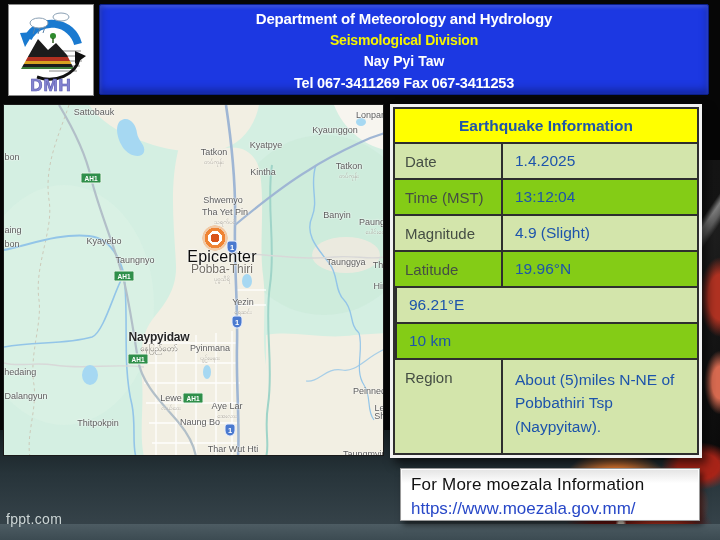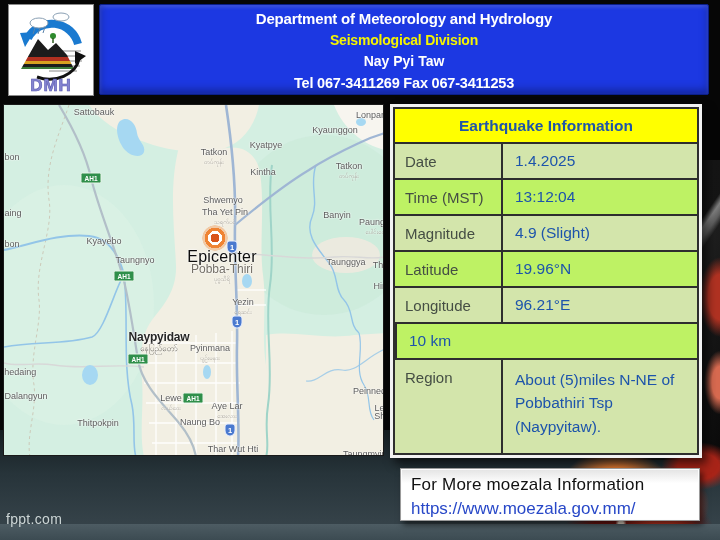--- a/index.html
+++ b/index.html
@@ -77,21 +77,21 @@
   
   .eq-card { left:390px; top:104px; width:312px; height:354px; background:#f2f2f2;
     padding:3px; box-shadow:5px 6px 9px rgba(0,0,0,.6); }
   .eq-table { width:100%; height:100%; border:2px solid #2e2e2e; display:flex;
     flex-direction:column; }
   .eq-title { height:33px; background:#ffff00; display:flex; align-items:center;
     justify-content:center; color:#1f55a8; font-weight:bold; font-size:15.5px; }
   .eq-row { display:flex; border-top:2px solid #2e2e2e; height:36px; }
   .eq-row.tall { flex:1; height:auto; }
   .eq-row.shade-a { background:#d3e5ab; }
-  .eq-row.shade-b { background:#bef264; }
+  .eq-row.shade-b { background:#84cc16; }
   .eq-label { width:106px; display:flex; align-items:center; padding-left:10px;
     color:#454e44; font-size:15px; }
   .eq-row.tall .eq-label { align-items:flex-start; padding-top:9px; }
   .eq-value { flex:1; border-left:2px solid #2e2e2e; display:flex; align-items:center;
     padding-left:12px; color:#1d54ab; font-size:15.5px; }
   .eq-row.tall .eq-value { align-items:flex-start; padding-top:8px; 
     line-height:1.5; }
 
   
   .info-box { left:400px; top:468px; width:300px; height:53px;
@@ -233,21 +233,21 @@
         <span class="ml ml-town" style="left: 345px; top: 61px;">Tatkon</span>
         <span class="ml ml-mm" style="left: 345px; top: 71px;">တပ်ကုန်း</span>
         <span class="ml ml-town" style="left: 8px; top: 52px;">bon</span>
         <span class="ml ml-town" style="left: 237px; top: 67px; margin-left: 22px;">Kintha</span>
         <span class="ml ml-town" style="left: 219px; top: 95px;">Shwemyo</span>
         <span class="ml ml-town" style="left: 221px; top: 107px;">Tha Yet Pin</span>
         <span class="ml ml-mm" style="left: 221px; top: 117px;">သရက်ပင်</span>
         <span class="ml ml-town" style="left: 333px; top: 110px;">Banyin</span>
         <span class="ml ml-town" style="left: 374px; top: 117px;">Paunglau</span>
         <span class="ml ml-mm" style="left: 376px; top: 127px;">ပေါင်းလောင်း</span>
-        <span class="ml ml-town" style="left: 9px; top: 108px; text-align: center;">aing</span>
+        <span class="ml ml-town" style="left: 9px; top: 125px; text-align: center;">aing</span>
         <span class="ml ml-town" style="left: 100px; top: 136px;">Kyayebo</span>
         <span class="ml ml-town" style="left: 8px; top: 139px;">bon</span>
         <span class="ml ml-town" style="left: 131px; top: 155px;">Taungnyo</span>
         <span class="ml ml-town" style="left: 342px; top: 157px;">Taunggya</span>
         <span class="ml ml-town" style="left: 379px; top: 160px;">Thab</span>
         <span class="ml ml-town" style="left: 380px; top: 181px;">Hinth</span>
         <span class="ml ml-epicenter" style="left: 218px; top: 152px;">Epicenter</span>
         <span class="ml ml-gray" style="left: 218px; top: 164px;">Pobba-Thiri</span>
         <span class="ml ml-mm" style="left: 218px; top: 174px;">ပုဗ္ဗသီရိ</span>
         <span class="ml ml-town" style="left: 239px; top: 197px;">Yezin</span>
@@ -293,21 +293,20 @@
       </div>
       <div class="eq-row shade-a">
         <div class="eq-label">Magnitude</div>
         <div class="eq-value">4.9 (Slight)</div>
       </div>
       <div class="eq-row shade-b">
         <div class="eq-label">Latitude</div>
         <div class="eq-value">19.96°N</div>
       </div>
       <div class="eq-row shade-a">
-        <div class="eq-label">Longitude</div>
         <div class="eq-value">96.21°E</div>
       </div>
       <div class="eq-row shade-b">
         <div class="eq-value">10 km</div>
       </div>
       <div class="eq-row shade-a tall">
         <div class="eq-label">Region</div>
         <div class="eq-value">About (5)miles N-NE of Pobbathiri Tsp (Naypyitaw).</div>
       </div>
     </div>

